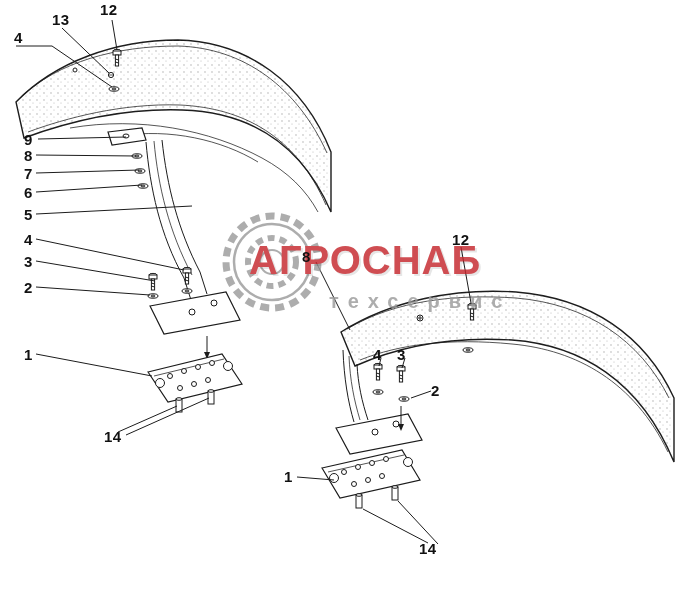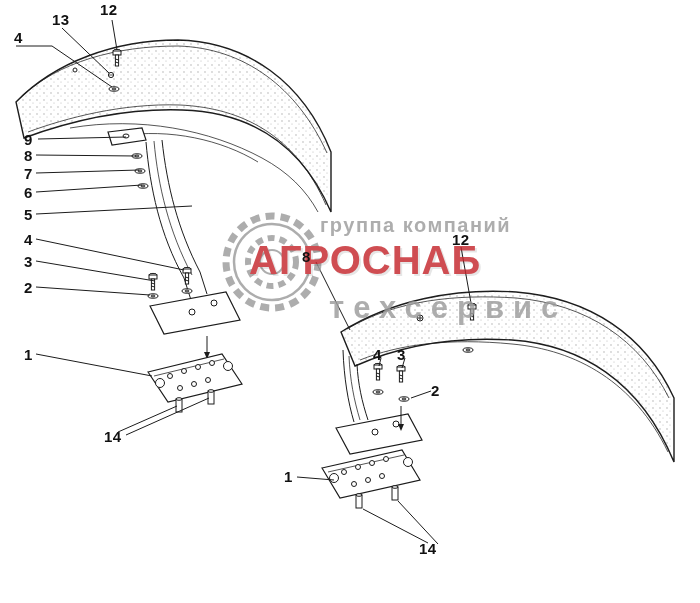--- a/index.html
+++ b/index.html
@@ -25,21 +25,21 @@
   
   .watermark{position:absolute;left:0;top:0;width:700px;height:603px;
              opacity:.82;z-index:20;pointer-events:none;}
   .wm-gear{position:absolute;left:216px;top:206px;width:112px;height:112px;}
   .wm-gear circle{stroke:var(--wm-gray,#9c9c9c);}
   .wm-line{position:absolute;font-weight:bold;white-space:nowrap;}
   .wm-sub{color:var(--wm-gray,#9c9c9c);}
   .wm-line1{left:320px;top:214px;font-size:20px;letter-spacing:1.5px;}
   .wm-line2{left:249px;top:238px;font-size:40px;letter-spacing:1px;
             color:var(--wm-red,#c5272d);text-shadow:2px 2px 0 rgba(0,0,0,.12);}
-  .wm-line3{left:329px;top:290px;font-size:31px;letter-spacing:9px;}
+  .wm-line3{left:329px;top:290px;font-size:20px;letter-spacing:9px;}
 </style>
 </head>
 <body>
 
 <div class="stage">
 
   <svg class="linework" width="700" height="603" viewBox="0 0 700 603">
     <defs>
       <pattern id="stip" width="7" height="7" patternUnits="userSpaceOnUse">
         <circle cx="2" cy="2" r="0.7" fill="#5a5a5a"></circle>
@@ -192,21 +192,20 @@
     </g>
   </svg>
 
   <div class="watermark">
     <svg class="wm-gear" viewBox="-56 -56 112 112">
       <circle r="46" fill="none" stroke-width="7" stroke-dasharray="9 6"></circle>
       <circle r="38" fill="none" stroke-width="2.5"></circle>
       <circle r="24" fill="none" stroke-width="6" stroke-dasharray="7 5"></circle>
       <circle r="12" fill="none" stroke-width="2"></circle>
     </svg>
-    <div class="wm-line wm-line1 wm-sub">группа компаний</div>
     <div class="wm-line wm-line2">АГРОСНАБ</div>
     <div class="wm-line wm-line3 wm-sub">техсервис</div>
   </div>
 
   <div class="callout" style="left:100px;top:2px">12</div>
   <div class="callout" style="left:52px;top:12px">13</div>
   <div class="callout" style="left:14px;top:30px">4</div>
   <div class="callout" style="left:24px;top:132px">9</div>
   <div class="callout" style="left:24px;top:148px">8</div>
   <div class="callout" style="left:24px;top:166px">7</div>

